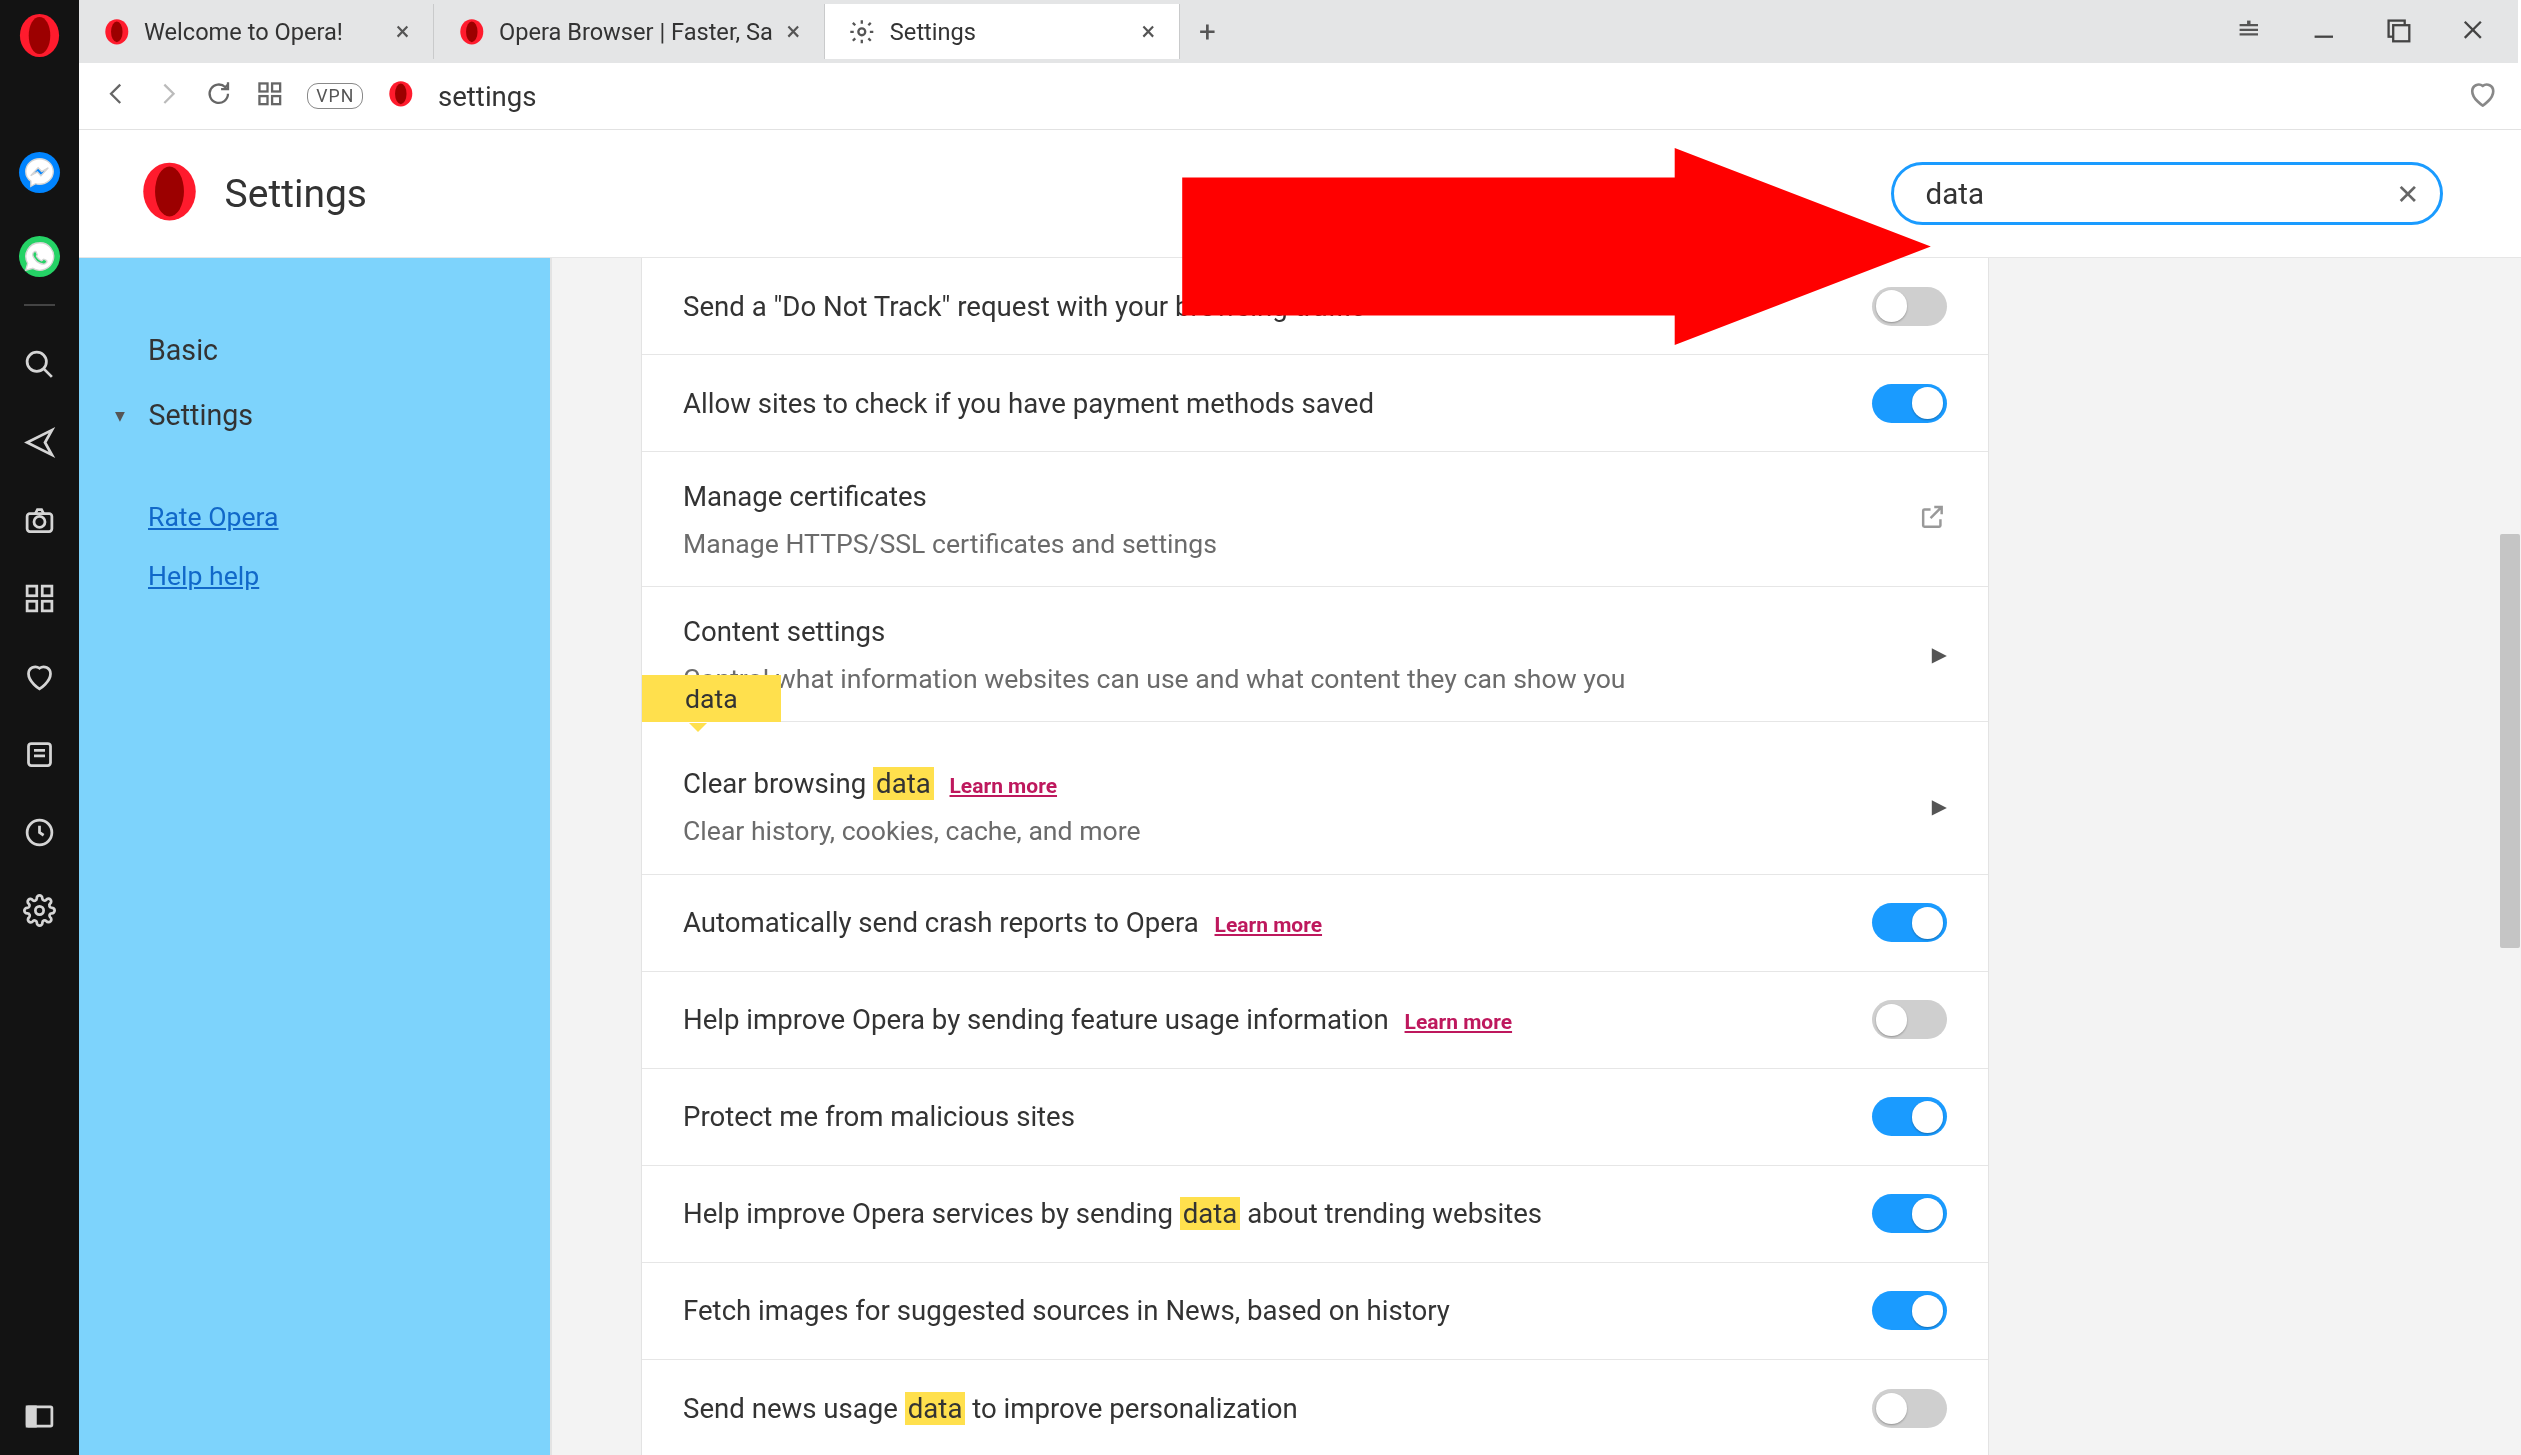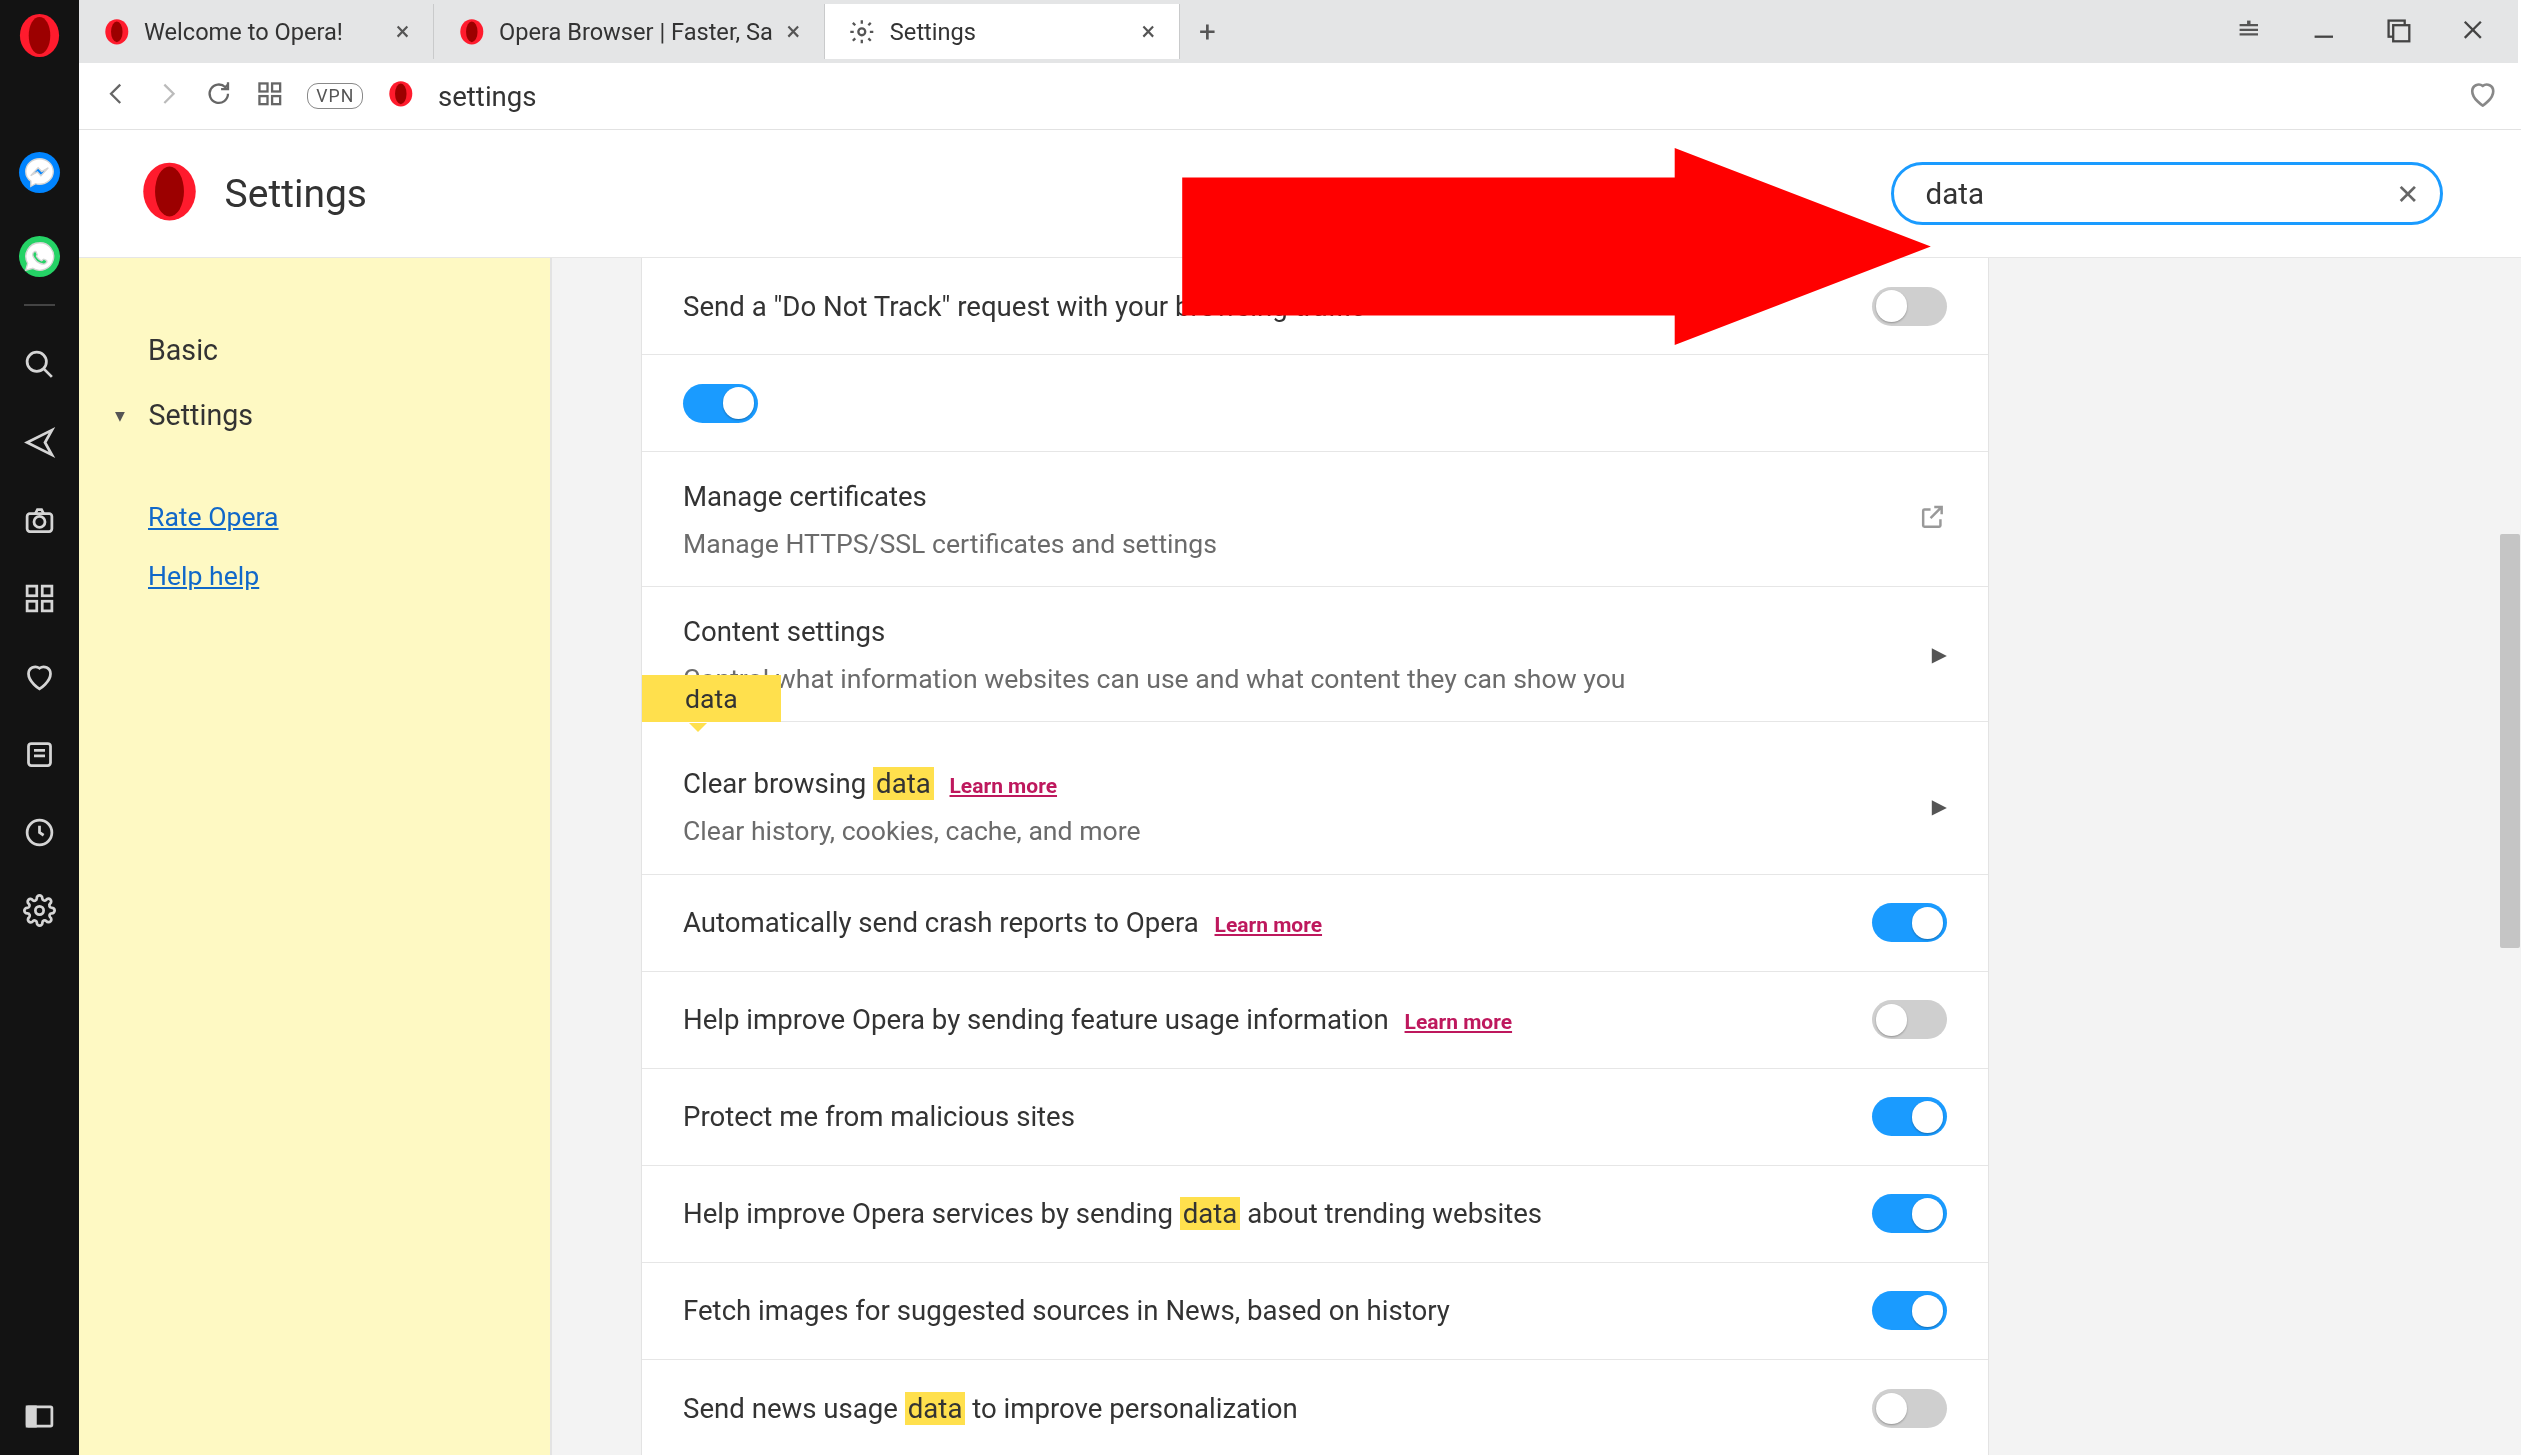--- a/index.html
+++ b/index.html
@@ -77,21 +77,21 @@
     position:absolute; top:148px; left:1182px; width:749px; height:197px; z-index:50;
     pointer-events:none;
   }
 
   
   .main {
     position: absolute; left: 79px; top: 258px; right: 0; bottom: 0;
     background:#f3f3f3; display:flex;
   }
   .settings-nav {
-    width: 473px; background:#fef9c3; border-right:2px solid #e3e3e3; padding:59px 0 0 69px;
+    width: 473px; background:#7dd3fc; border-right:2px solid #e3e3e3; padding:59px 0 0 69px;
   }
   .settings-nav .nav-item { font-size:28.6px; color:#333; padding:15.8px 0; display:flex; align-items:center; gap:9.9px; }
   .settings-nav .nav-item.expandable::before { content:"▾"; color:#555; font-size:19.7px; margin-left:-33px; margin-right:13.8px; }
   .settings-nav .nav-link { font-size:26.6px; padding:13.8px 0; }
   .settings-nav .nav-link a { color:#1168c9; text-decoration:underline; }
   .settings-nav .nav-spacer { height:39px; }
 
   .settings-content {
     flex:1; padding: 0; overflow:hidden; display:flex; justify-content:flex-start;
   }
@@ -325,20 +325,25 @@
       <div class="row">
         <div class="text">
             <div class="title-line">
               <span>Send a "Do Not Track" request with your browsing traffic</span>
             </div>
           </div>
         <div class="toggle"></div>
       </div>
 
       <div class="row">
+        <div class="text">
+            <div class="title-line">
+              <span>Allow sites to check if you have payment methods saved</span>
+            </div>
+          </div>
         <div class="toggle on"></div>
       </div>
 
       <div class="row">
         <div class="text">
           <div class="title-line">
               <span>Manage certificates</span>
             </div>
           <div class="sub">Manage HTTPS/SSL certificates and settings</div>
         </div>

